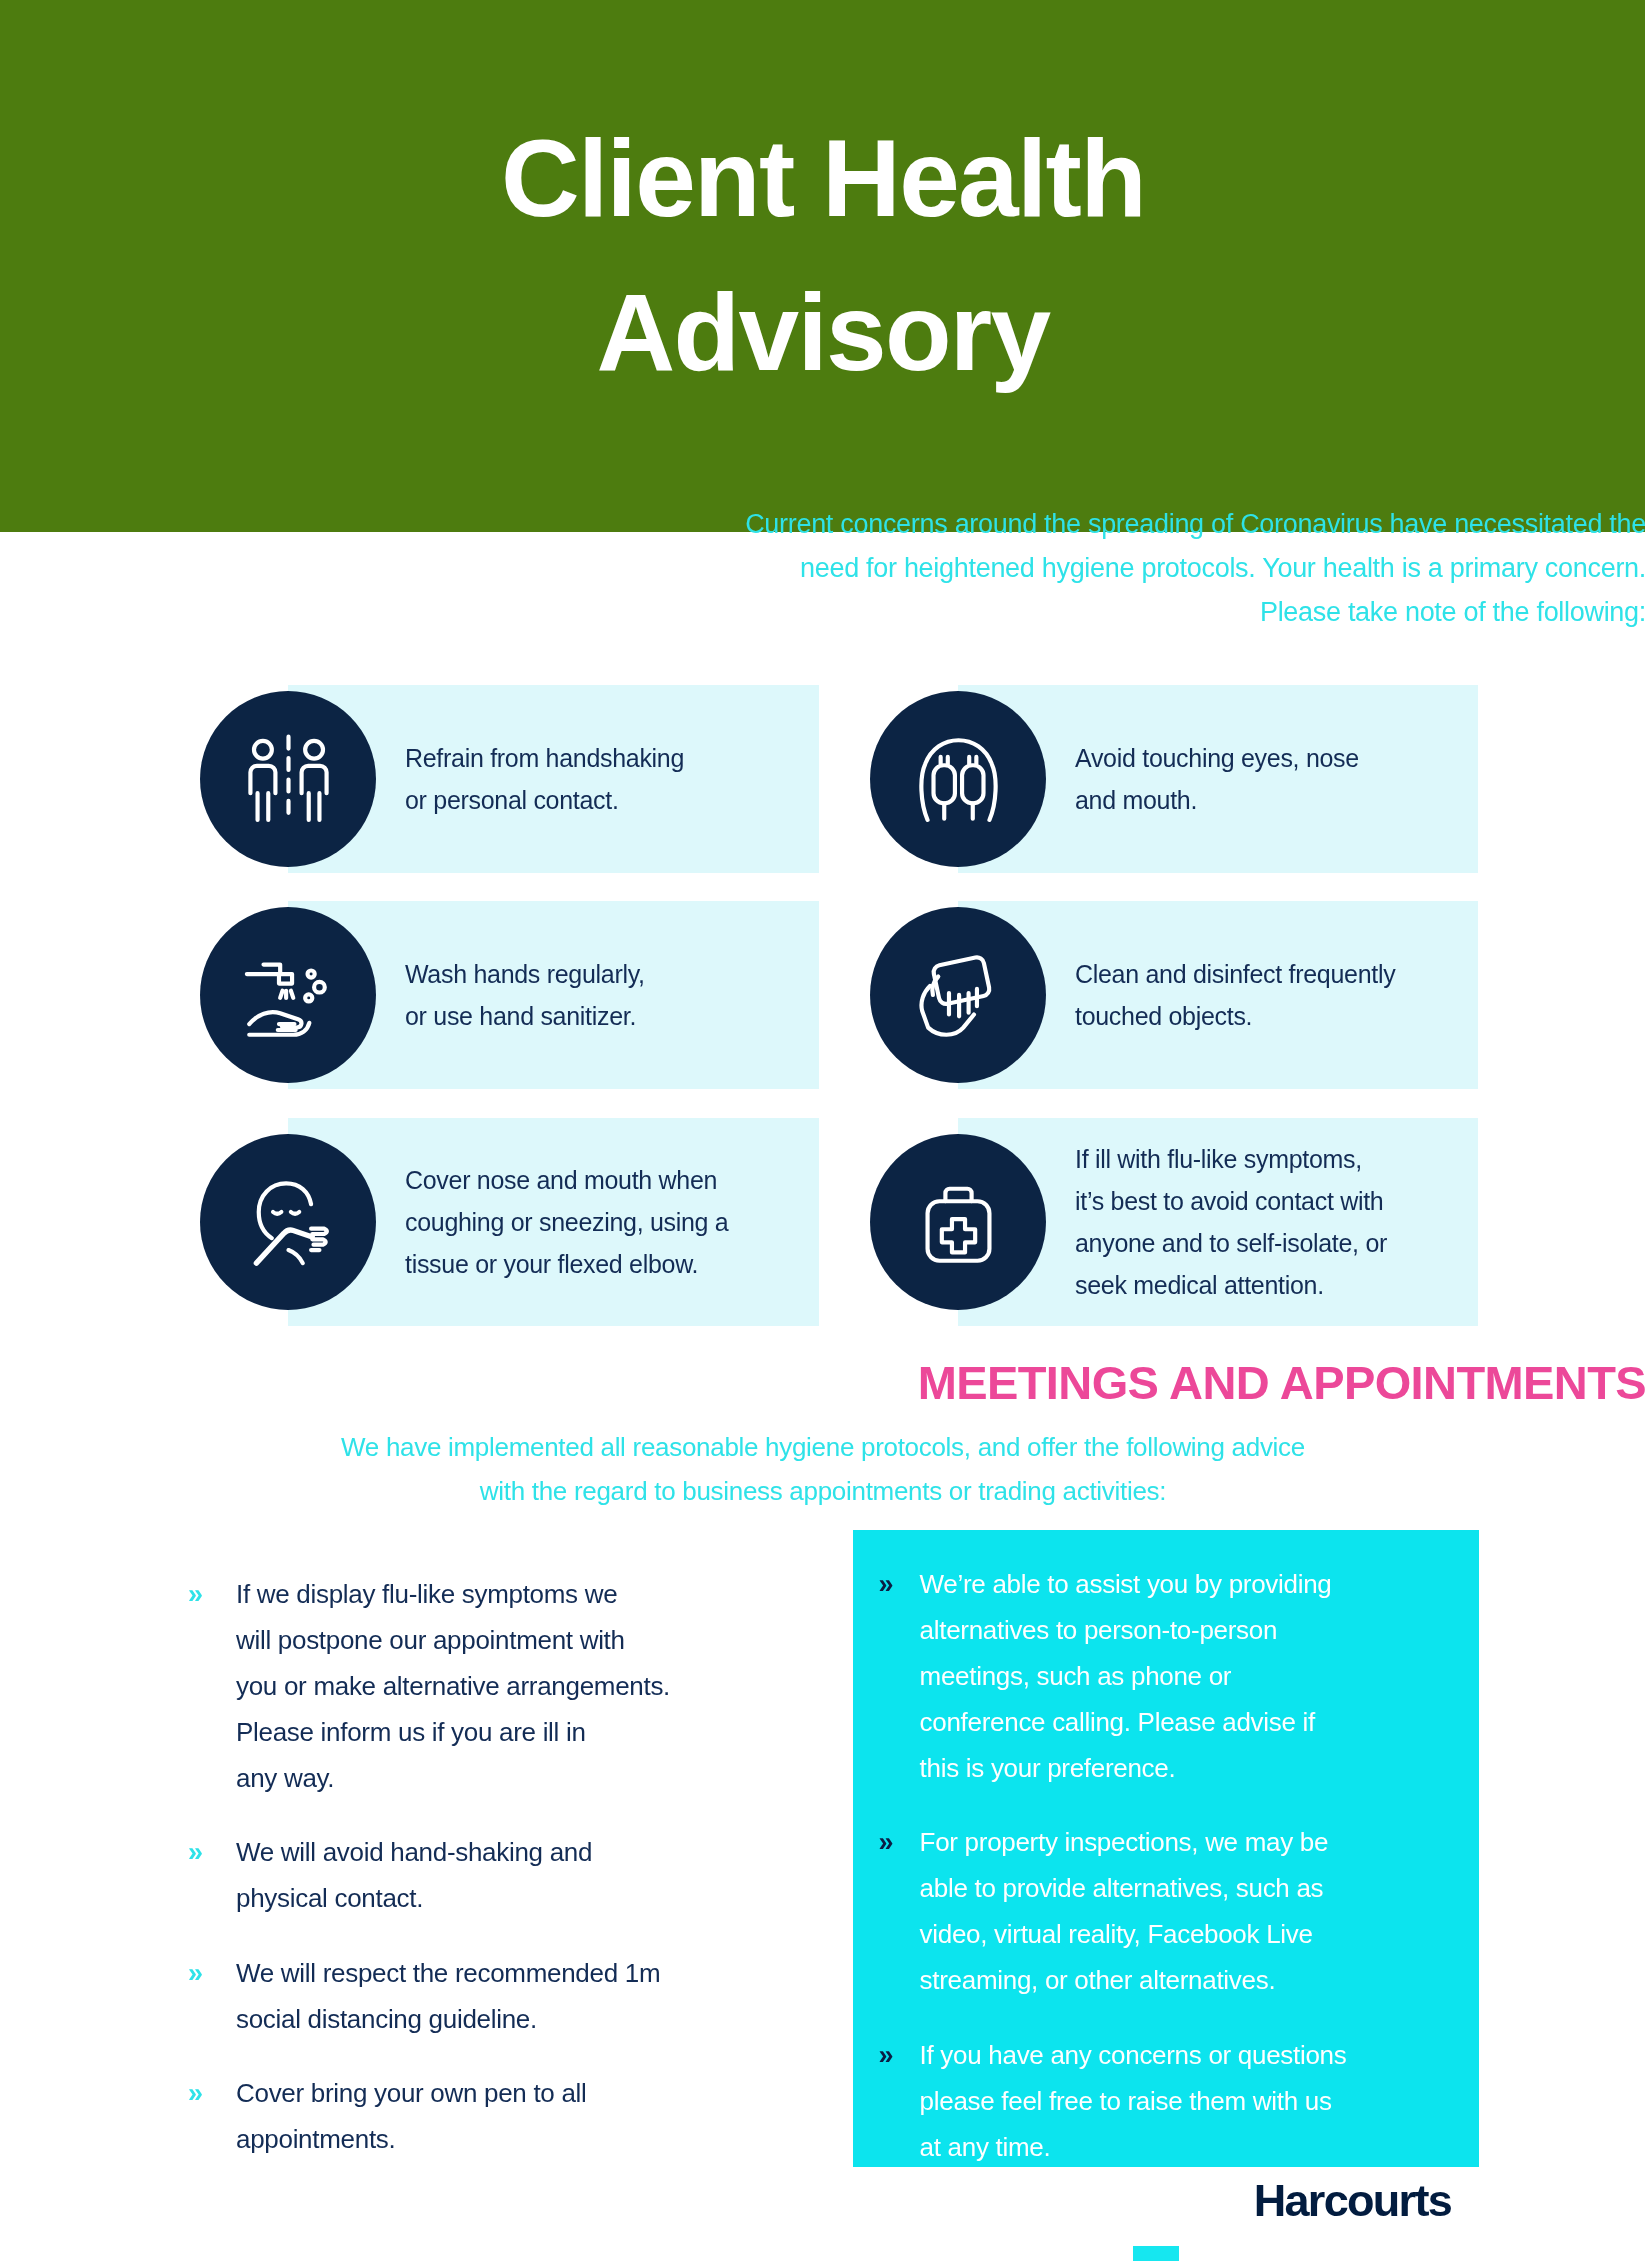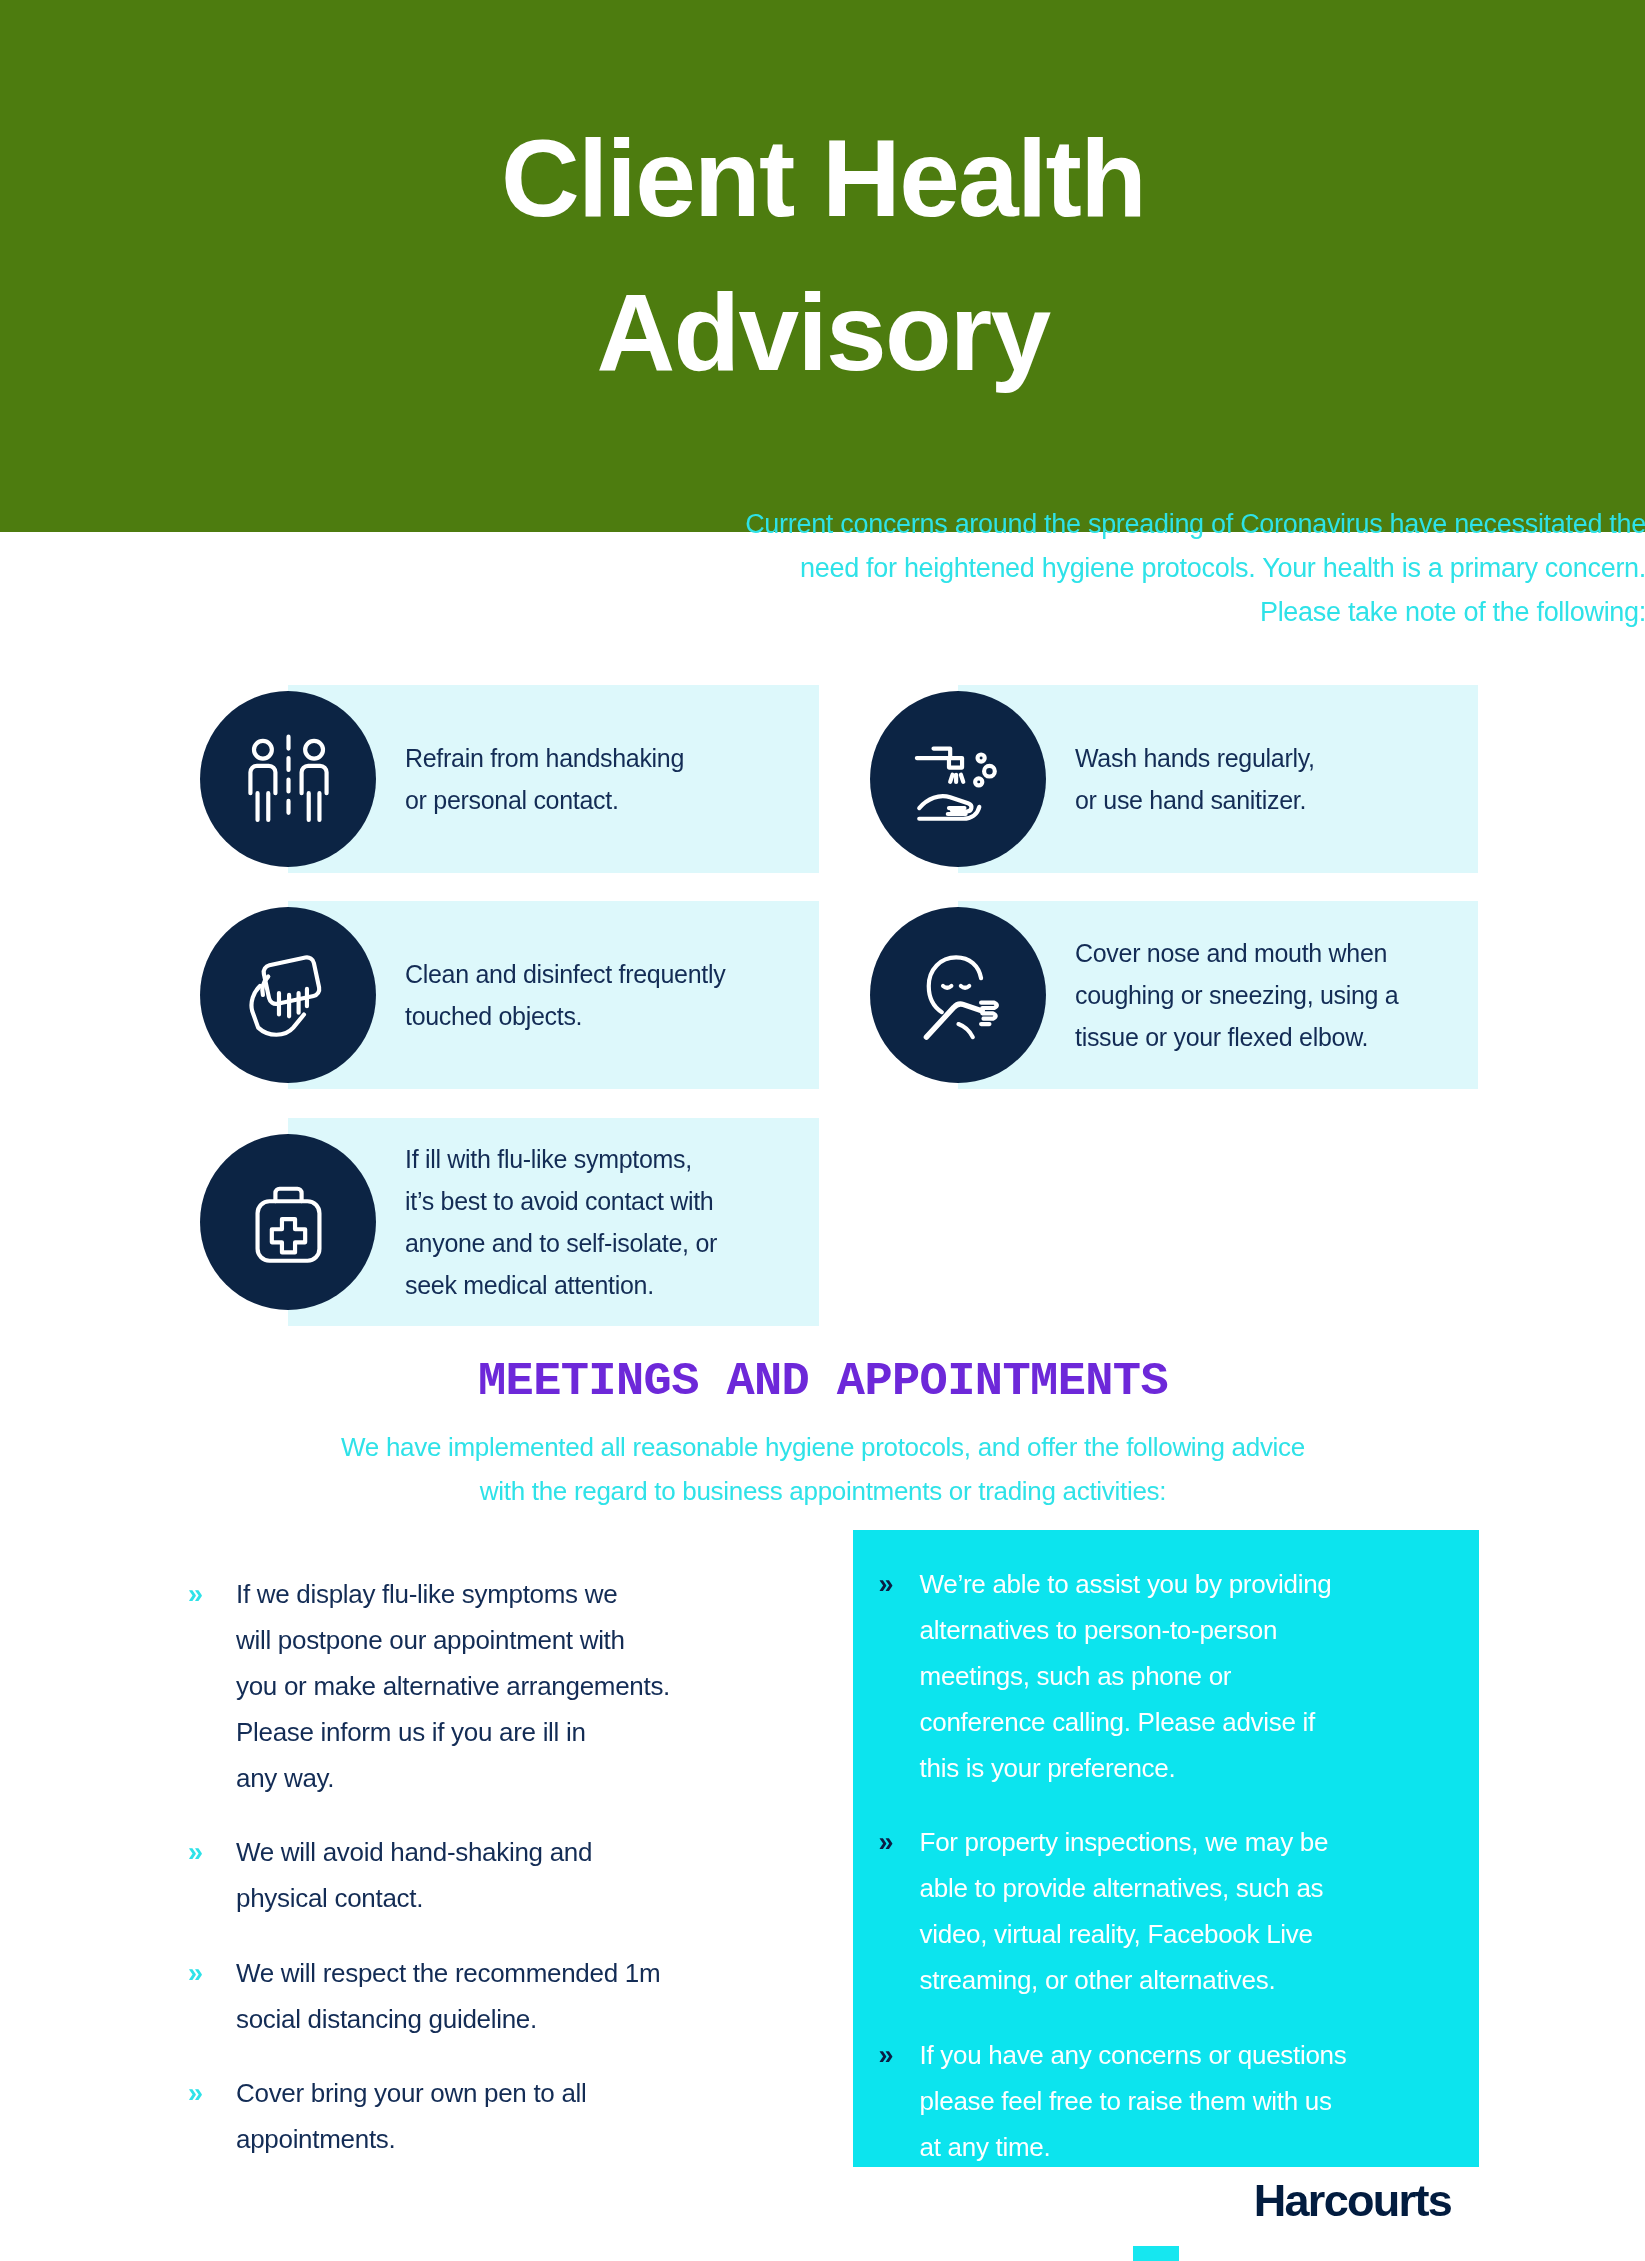--- a/index.html
+++ b/index.html
@@ -61,26 +61,25 @@
     transform:translateY(-50%);
     color:#132c55;
     font-size:25px;
     line-height:42px;
     letter-spacing:-0.3px;
     white-space:pre-line;
   }
   
   .meet-heading{
     position:absolute;left:0;top:1355px;width:100%;
-    text-align:center;
-    color:#6d28d9;
+    text-align:right;
+    color:#ec4899;
     font-size:47px;
     font-weight:bold;
     letter-spacing:-0.6px;
-    font-family:Liberation Mono, monospace;
   }
   .meet-sub{
     position:absolute;left:0;top:1425px;width:100%;
     text-align:center;
     color:#2ee2e8;
     font-size:26px;
     line-height:44px;
     letter-spacing:-0.3px;
   }
   
@@ -161,20 +160,36 @@
           <circle cx="143" cy="50" r="15"></circle>
           <path d="M122 123 V88 a11 11 0 0 1 11-11 h20 a11 11 0 0 1 11 11 v35"></path>
           <path d="M134 123 v45 M152 123 v45"></path>
         </g>
           </svg>
       </div>
       <div class="tile-text">Refrain from handshaking
 or personal contact.</div>
     </div>
 
+    <div class="tile">
+      <div class="tile-box"></div>
+      <div class="tile-circle">
+        <svg viewBox="0 0 200 200">
+            <g class="icon-stroke">
+          <path d="M48 168 C36 140 34 96 44 74 C54 48 76 34 100 34 C124 34 146 48 156 74 C166 96 164 140 152 168"></path>
+          <rect x="58" y="76" width="36" height="64" rx="17"></rect>
+          <rect x="106" y="76" width="36" height="64" rx="17"></rect>
+          <path d="M70 74 v-12 M82 74 v-12 M118 74 v-12 M130 74 v-12"></path>
+          <path d="M76 140 v26 M124 140 v26"></path>
+        </g>
+          </svg>
+      </div>
+      <div class="tile-text">Avoid touching eyes, nose
+and mouth.</div>
+    </div>
 
     <div class="tile">
       <div class="tile-box"></div>
       <div class="tile-circle">
         <svg viewBox="0 0 200 200">
             <g class="icon-stroke">
           <path d="M30 64 h56 v-16 h-28"></path>
           <path d="M84 64 h22 v16 h-22 z"></path>
           <path d="M90 92 l-4 12 M96 92 v12 M104 92 l4 12"></path>
           <circle cx="138" cy="64" r="6"></circle>

